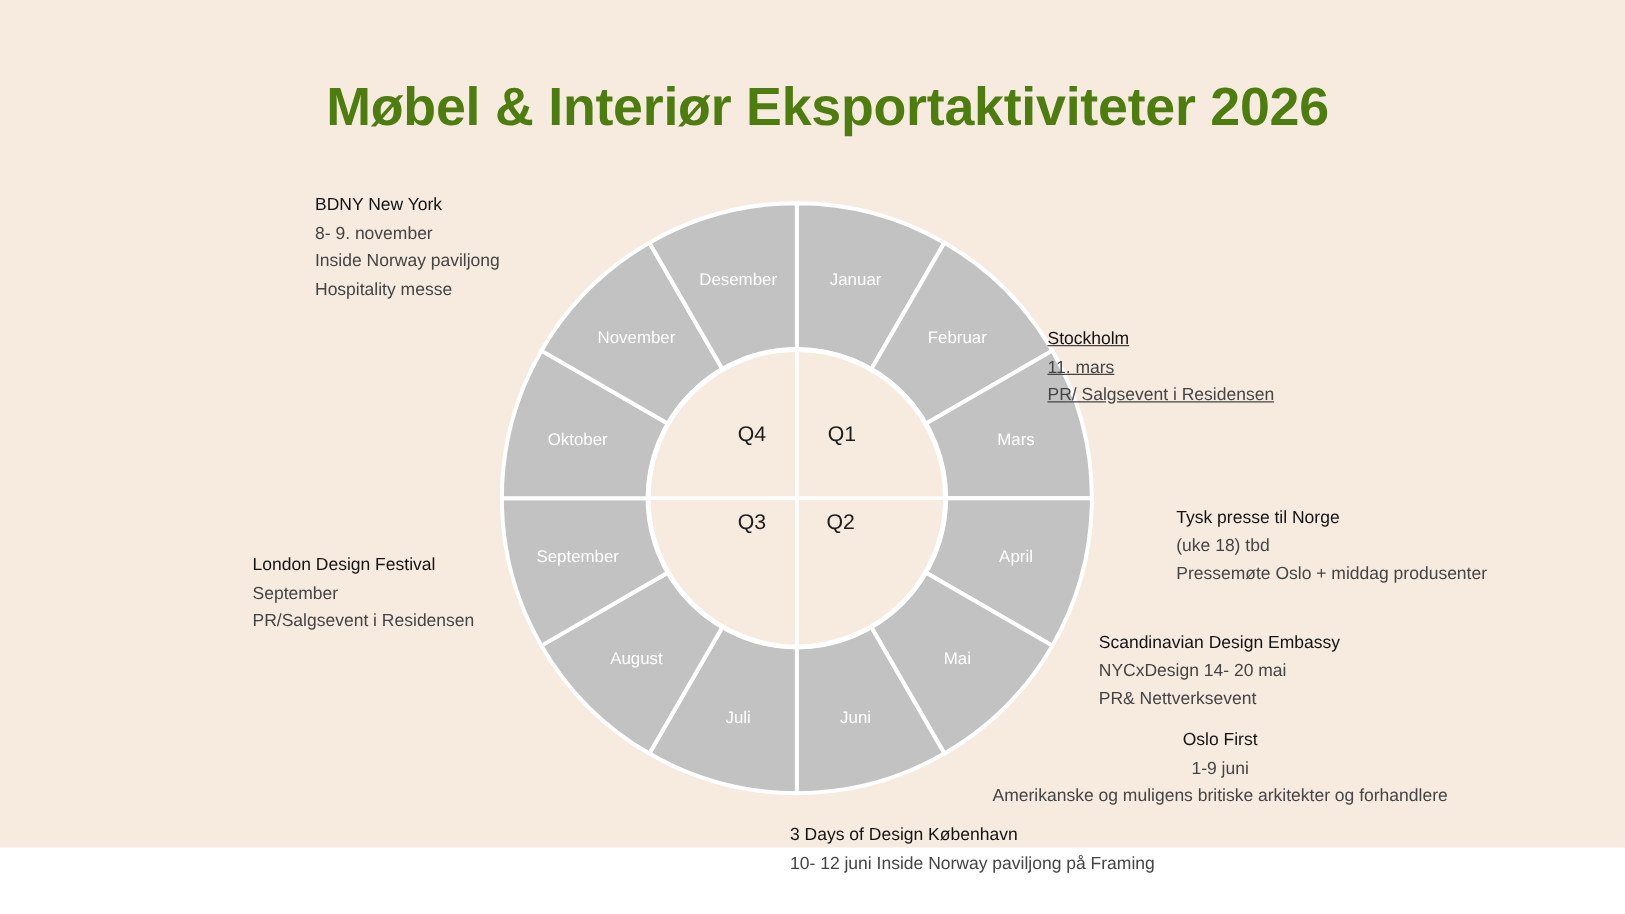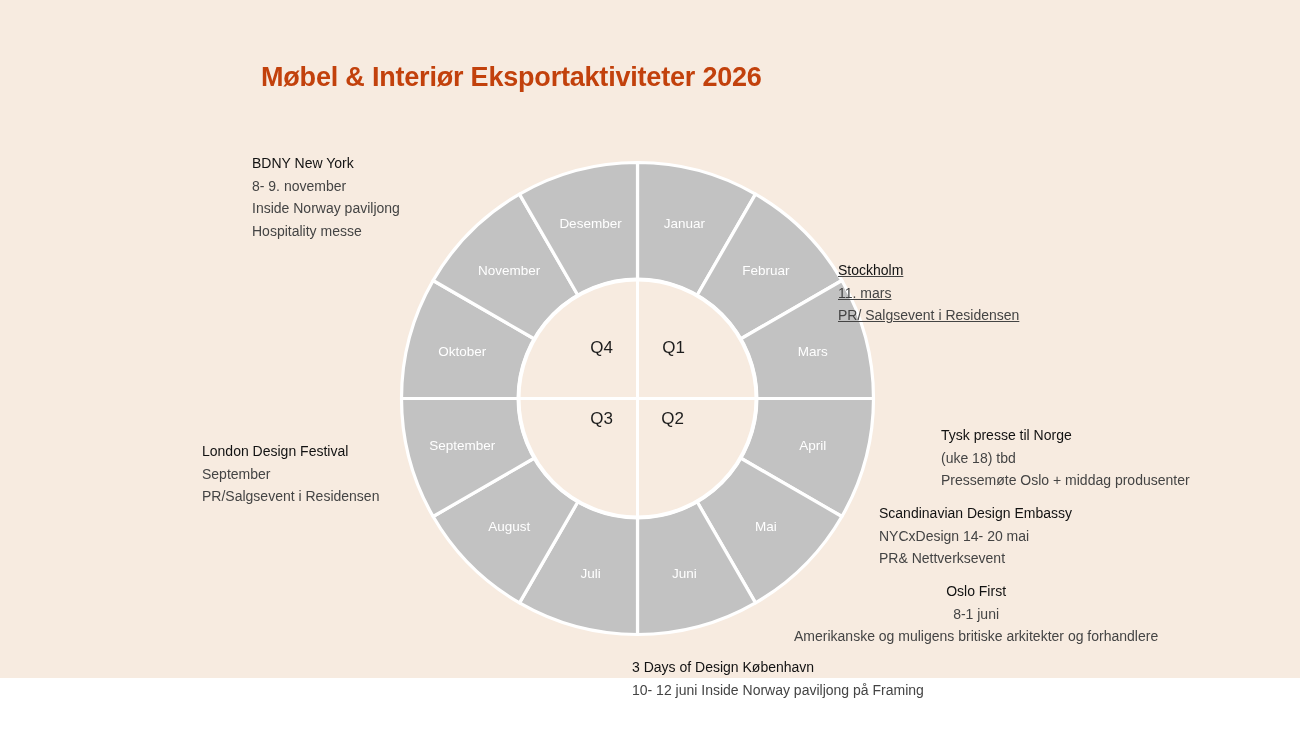--- a/index.html
+++ b/index.html
@@ -24,23 +24,23 @@
     left: 0;
     top: 0;
     width: 1300px;
     height: 678px;
     background: #f7ebe0;
   }
   #slide-title {
     position: absolute;
     left: 261px;
     top: 62px;
-    font-size: 27px;
+    font-size: 43px;
     font-weight: bold;
-    color: #c2410c;
+    color: #4d7c0f;
     letter-spacing: -0.2px;
     white-space: nowrap;
   }
   
   #wheel {
     position: absolute;
     left: 399px;
     top: 160px;
     width: 477px;
     height: 477px;
@@ -72,21 +72,21 @@
   .note .note-head {
     color: #121212;
     display: block;
   }
   .note .note-line {
     display: block;
   }
   
   #note-bdny     { left: 252px;  top: 152px; }
   #note-stockholm{ left: 838px;  top: 259px; text-decoration: underline; }
-  #note-tysk     { left: 941px;  top: 402px; margin-top: 22px; }
+  #note-tysk     { left: 941px;  top: 402px; }
   #note-sde      { left: 879px;  top: 502px; }
   #note-oslo     { left: 794px;  top: 580px; text-align: center; }
   #note-3days    { left: 632px;  top: 656px; }
   #note-london   { left: 174px;  top: 440px; margin-left: 28px; }
 </style>
 </head>
 <body>
 
 <div id="slide">
 
@@ -156,21 +156,21 @@
   </div>
 
   <div class="note" id="note-sde">
     <span class="note-head">Scandinavian Design Embassy</span>
     <span class="note-line">NYCxDesign 14- 20 mai</span>
     <span class="note-line">PR&amp; Nettverksevent</span>
   </div>
 
   <div class="note" id="note-oslo">
     <span class="note-head">Oslo First</span>
-    <span class="note-line">8-1 juni</span>
+    <span class="note-line">1-9 juni</span>
     <span class="note-line">Amerikanske og muligens britiske arkitekter og forhandlere</span>
   </div>
 
   <div class="note" id="note-3days">
     <span class="note-head">3 Days of Design København</span>
     <span class="note-line">10- 12 juni Inside Norway paviljong på Framing</span>
   </div>
 
   <div class="note" id="note-london">
     <span class="note-head">London Design Festival</span>

